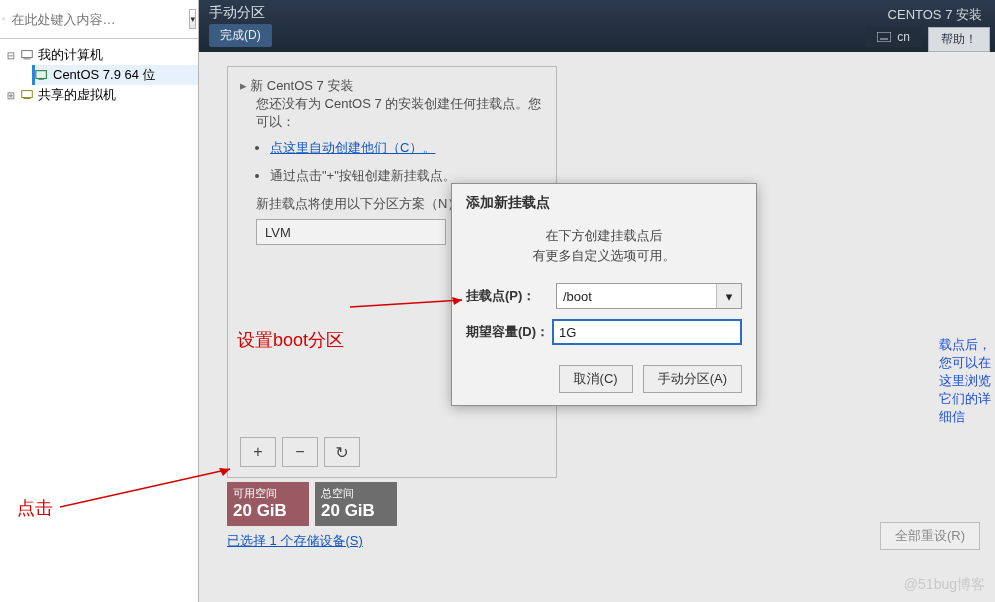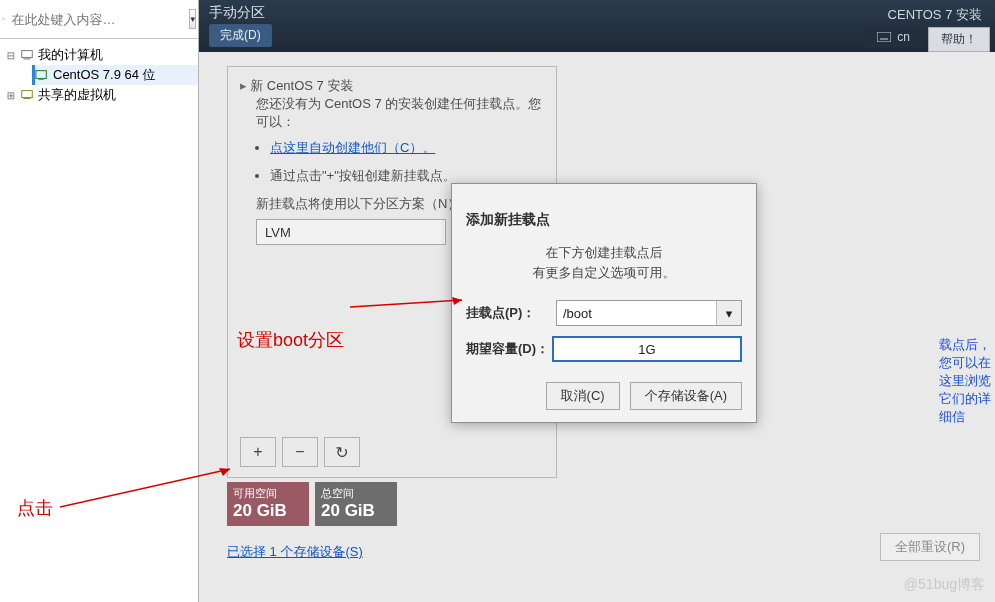--- a/index.html
+++ b/index.html
@@ -159,40 +159,40 @@
 }
 .space-card {
   width:82px; height:44px;
   color:#fff; font-size:11px;
   display:flex; flex-direction:column;
   padding:4px 6px; box-sizing:border-box;
 }
 .space-card .big { font-size:17px; font-weight:600; }
 .avail { background:#9a5a63; }
 .total { background:#6d6d6d; }
-.bottom-link { margin-top:17px; }
+.bottom-link { margin-top:6px; }
 .reset-btn {
   position:absolute; right:15px; bottom:10px;
   background:#eee; border:1px solid #bdbdbd;
   padding:4px 14px; color:#888;
 }
 .right-hint {
   position:absolute; left:740px; top:336px;
   color:#1d4ed8; font-size:13px;
 }
 
 
 .dialog {
   position:absolute;
   left:451px; top:183px;
   width:306px;
   background:#f2f2f2;
   border:1px solid #8f8f8f;
   box-shadow:0 2px 12px rgba(0,0,0,.3);
-  padding:27px 14px 12px 14px;
+  padding:10px 14px 12px 14px;
   box-sizing:border-box;
 }
 .dialog-title { font-size:14px; color:#303030; font-weight:600; margin-bottom:14px;}
 .dialog-desc { text-align:center; color:#474747; margin-bottom:18px; line-height:1.5;}
 .form-row { display:flex; align-items:center; margin-bottom:10px;}
 .form-row label { width:90px; font-weight:600; color:#333; font-size:13px; text-align:left;}
 .combo, .txt {
   flex:1; height:26px;
   border:1px solid #9a9a9a;
   background:#fff;
@@ -201,21 +201,21 @@
   font-size:13px;
   color:#222;
 }
 .combo { display:flex; align-items:center; position:relative;}
 .combo .arrow {
   position:absolute; right:0; top:0; bottom:0; width:24px;
   border-left:1px solid #bdbdbd;
   display:flex;align-items:center;justify-content:center;
   background:#ededed;
 }
-.txt.focus { border:2px solid #2a6fbf; padding:0 5px;text-align:center;}
+.txt.focus { border:2px solid #2a6fbf; padding:0 5px;}
 .dialog-buttons { display:flex; justify-content:flex-end; gap:10px; margin-top:20px;}
 .dbtn {
   padding:4px 14px; font-size:13px;
   background:#eee; border:1px solid #a6a6a6; color:#333;
 }
 
 
 .anno {
   position:absolute;
   color:#d40000;
@@ -343,21 +343,21 @@
       <span>/boot</span>
       <div class="arrow">▾</div>
     </div>
   </div>
   <div class="form-row">
     <label>期望容量(D)：</label>
     <input class="txt focus" value="1G" style="">
   </div>
   <div class="dialog-buttons">
     <button class="dbtn">取消(C)</button>
-    <button class="dbtn">个存储设备(A)</button>
+    <button class="dbtn">手动分区(A)</button>
   </div>
 </div>
 
 <div class="anno" style="left:237px; top:328px;">设置boot分区</div>
 <svg class="arrow-svg" style="left:350px; top:297px;" width="120" height="20">
   <line x1="0" y1="10" x2="112" y2="3" stroke="#d40000" stroke-width="1.5"></line>
   <polygon points="112,3 102,0 104,8" fill="#d40000"></polygon>
 </svg>
 
 <div class="anno" style="left:17px; top:496px;">点击</div>

